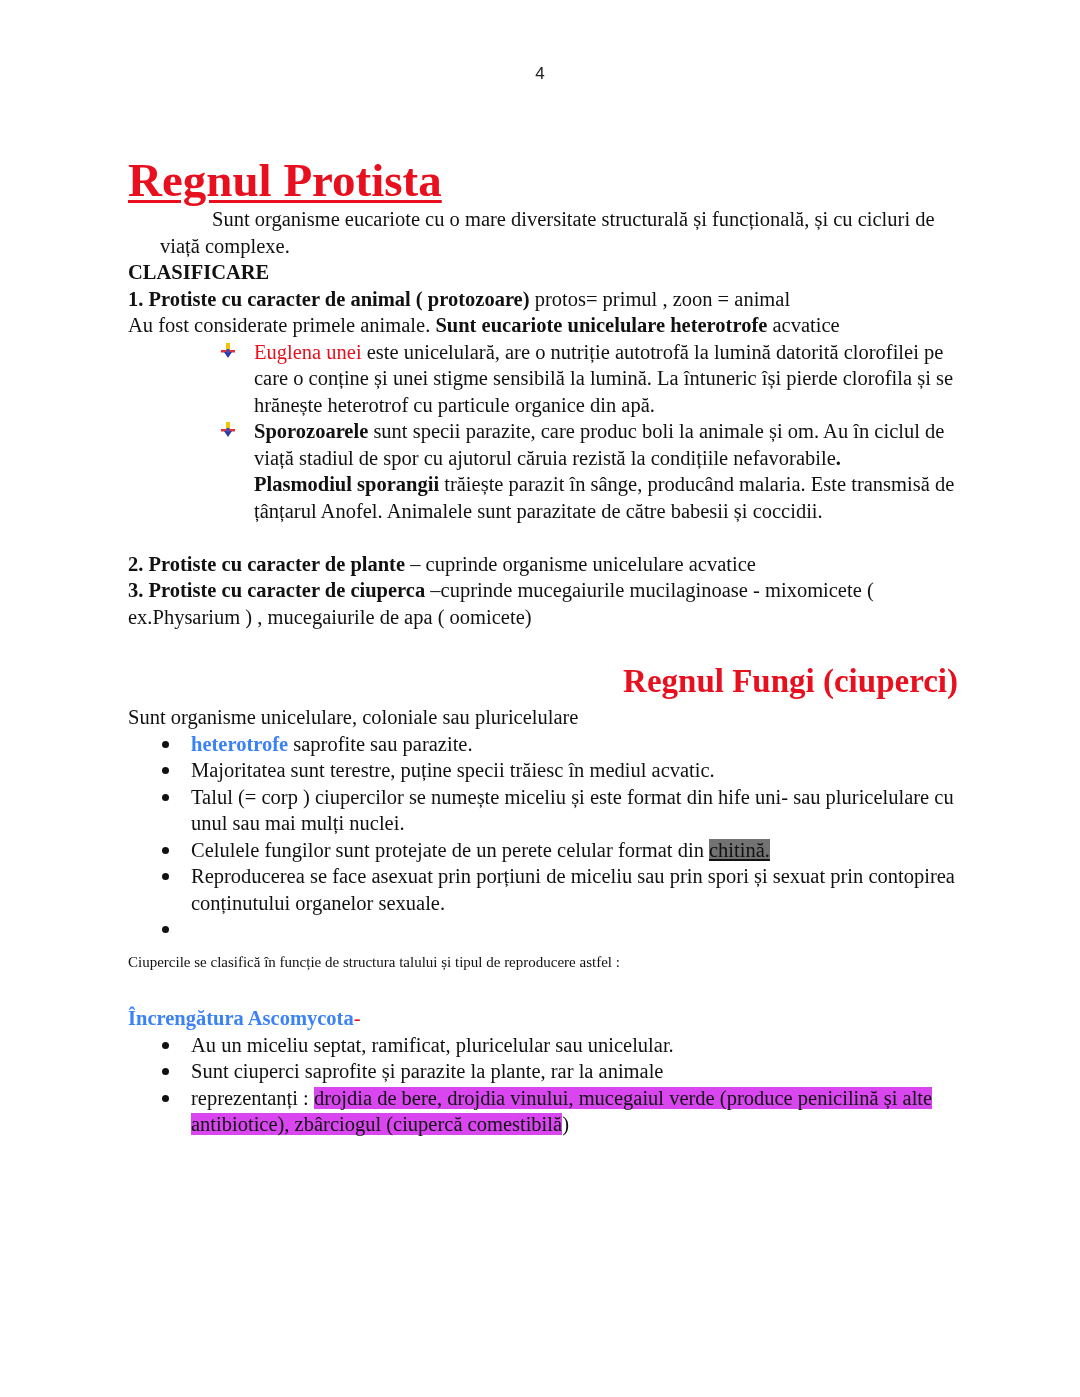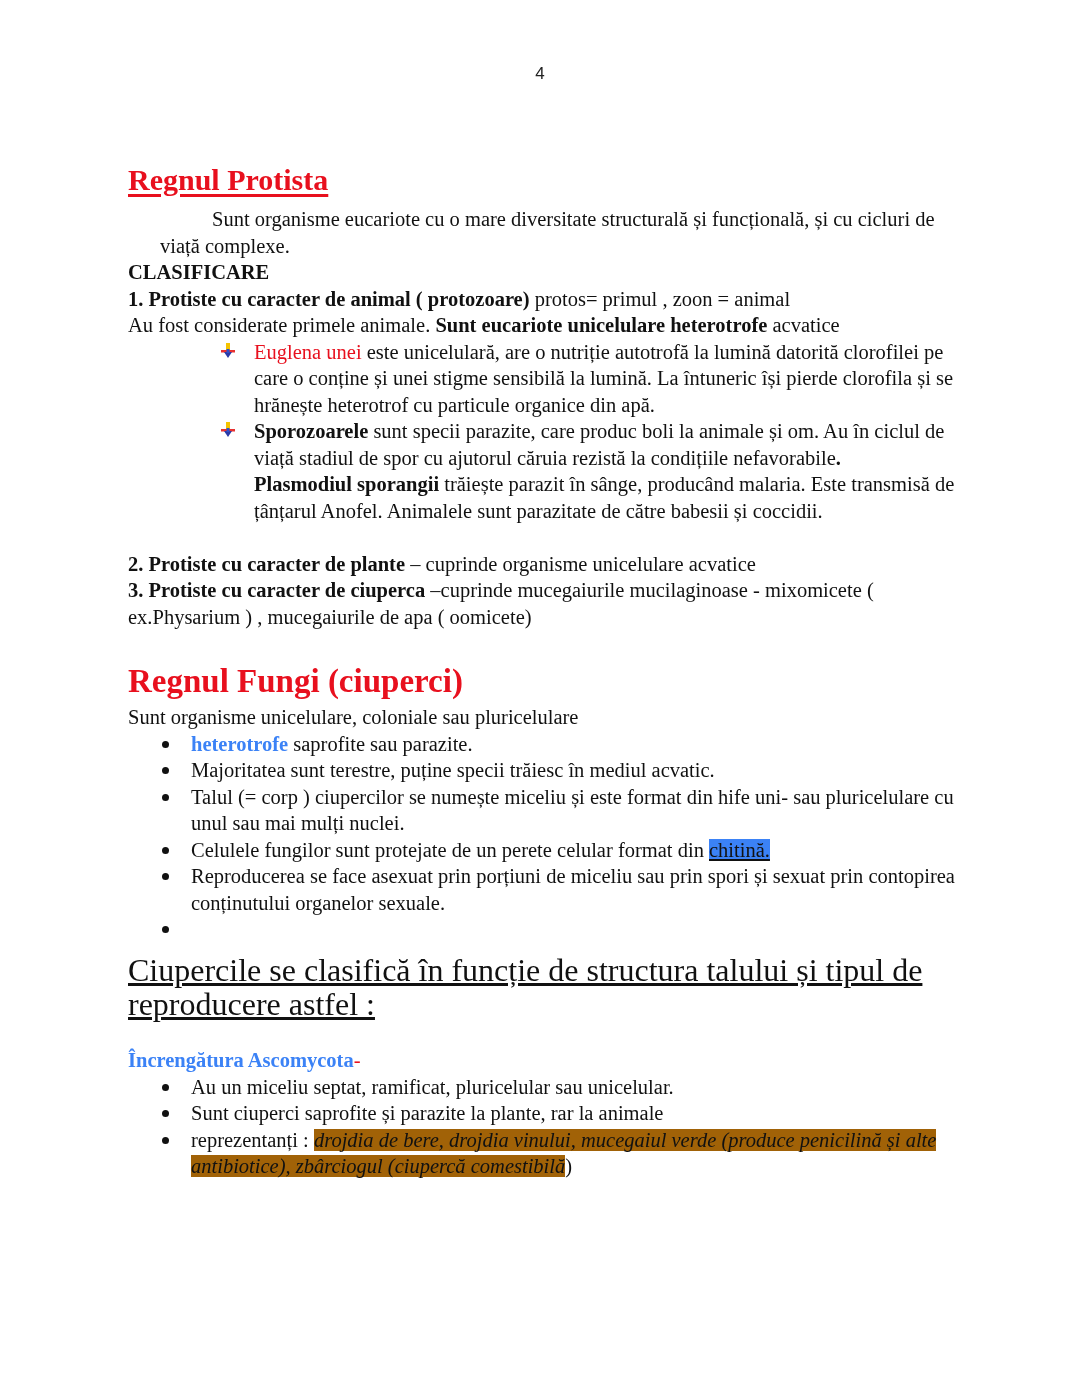--- a/index.html
+++ b/index.html
@@ -6,44 +6,44 @@
   body {
     width: 1080px; height: 1397px; position: relative; overflow: hidden;
     font-family: "Liberation Serif", serif; color: #111; font-size: 20.5px;
   }
   .page-num {
     position: absolute; top: 64px; left: 0; width: 1080px; text-align: center;
     font-family: "Liberation Sans", sans-serif; font-size: 17px; color: #222;
   }
   .content { position: absolute; left: 128px; top: 154px; width: 830px; line-height: 26.5px; }
   .h1 {
-    color: #e8101e; font-weight: bold; font-size: 30px; line-height: 52px;
+    color: #e8101e; font-weight: bold; font-size: 47px; line-height: 52px;
     text-decoration: underline; text-decoration-thickness: 3px; text-underline-offset: 4px;
   }
-  .h1b { color: #e8101e; font-weight: bold; font-size: 33px; line-height: 46px; margin-top: 0; }
+  .h1b { color: #e8101e; font-weight: bold; font-size: 33px; line-height: 46px; margin-top: 0; text-align: right; }
   .indent { text-indent: 52px; margin-left: 32px; }
   .b { font-weight: bold; }
   .red { color: #e8101e; }
   .redb { color: #3b82f6; font-weight: bold; }
   ul.arrow { list-style: none; margin: 0; padding: 0 0 0 126px; }
   ul.arrow li { position: relative; }
   ul.arrow li .arr {
     position: absolute; left: -34px; top: 4px; width: 16px; height: 16px;
   }
   ul.dots { list-style: none; margin: 0; padding: 0 0 0 63px; }
   ul.dots li { position: relative; min-height: 26.5px; }
   ul.dots li::before {
     content: ""; position: absolute; left: -29px; top: 10px; width: 7px; height: 7px;
     border-radius: 50%; background: #111;
   }
   .gap { height: 26.5px; }
   .gap2 { height: 14px; }
-  .subtitle { font-size: 32px; text-decoration: underline; line-height: 34px; margin-top: 10px; }
-  .hl-yellow { background: #3b82f6; text-decoration: underline; }
-  .hl-cyan { background: #a16207; font-style: italic; }
+  .subtitle { font-size: 15px; line-height: 34px; margin-top: 2px; }
+  .hl-yellow { background: #737373; text-decoration: underline; }
+  .hl-cyan { background: #d946ef; }
 </style>
 </head>
 <body>
 
 <div class="page-num">4</div>
 
 <div class="content">
 
   <div class="h1">Regnul Protista </div>
   <div class="indent">Sunt organisme eucariote cu o mare diversitate structurală și funcțională, și cu cicluri de viață complexe.</div>

